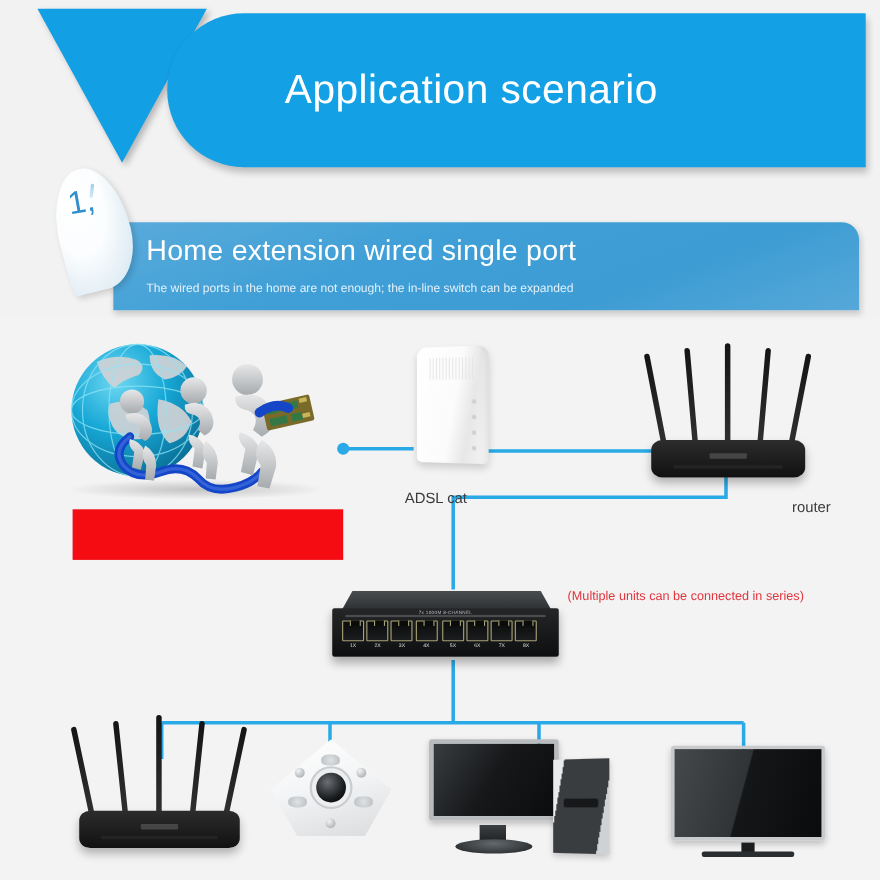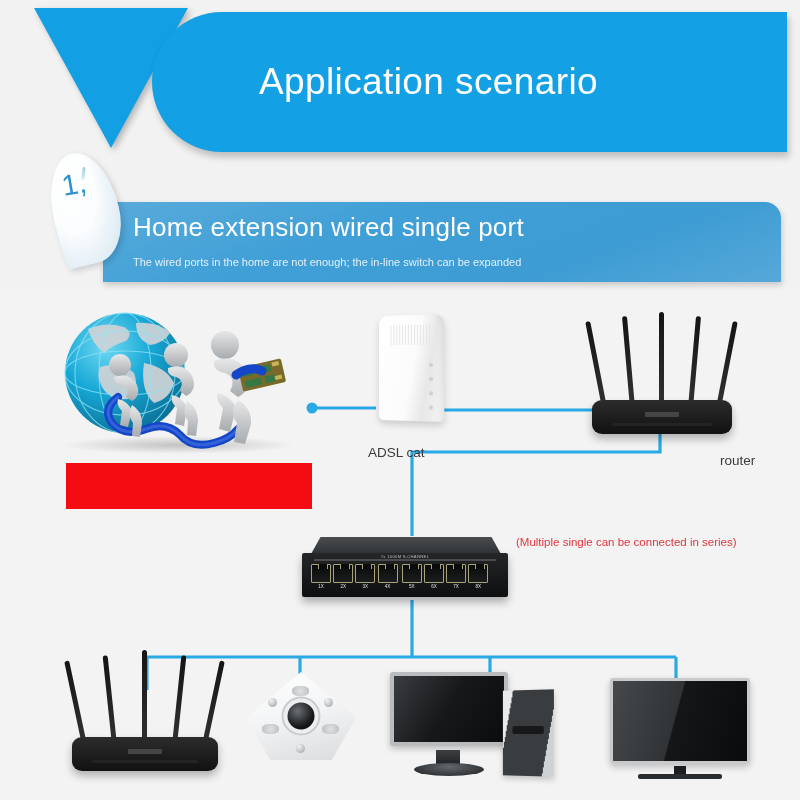--- a/index.html
+++ b/index.html
@@ -311,21 +311,21 @@
         <div class="plabel">2X</div>
         <div class="plabel">3X</div>
         <div class="plabel">4X</div>
         <div class="plabel" style="margin-left:2px">5X</div>
         <div class="plabel">6X</div>
         <div class="plabel">7X</div>
         <div class="plabel">8X</div>
       </div>
     </div>
   </div>
-  <div class="series-note">(Multiple single can be connected in series)</div>
+  <div class="series-note">(Multiple units can be connected in series)</div>
 
   <div class="router" style="left:72px;top:653px;width:146px;height:118px;">
     <div class="ant" style="left:10px;height:86px;transform:rotate(-12deg);transform-origin:bottom center;"></div>
     <div class="ant" style="left:40px;height:90px;transform:rotate(-6deg);transform-origin:bottom center;"></div>
     <div class="ant" style="left:70px;height:95px;"></div>
     <div class="ant" style="left:100px;height:90px;transform:rotate(6deg);transform-origin:bottom center;"></div>
     <div class="ant" style="left:130px;height:86px;transform:rotate(12deg);transform-origin:bottom center;"></div>
     <div class="r-base">
         <div class="r-brand"></div>
       </div>

